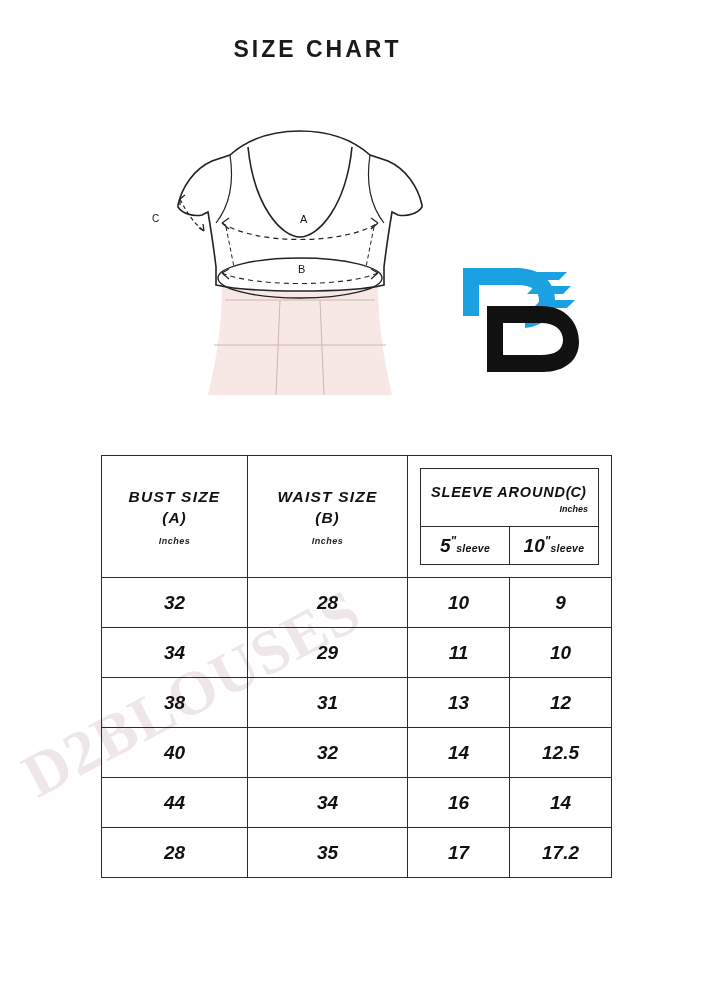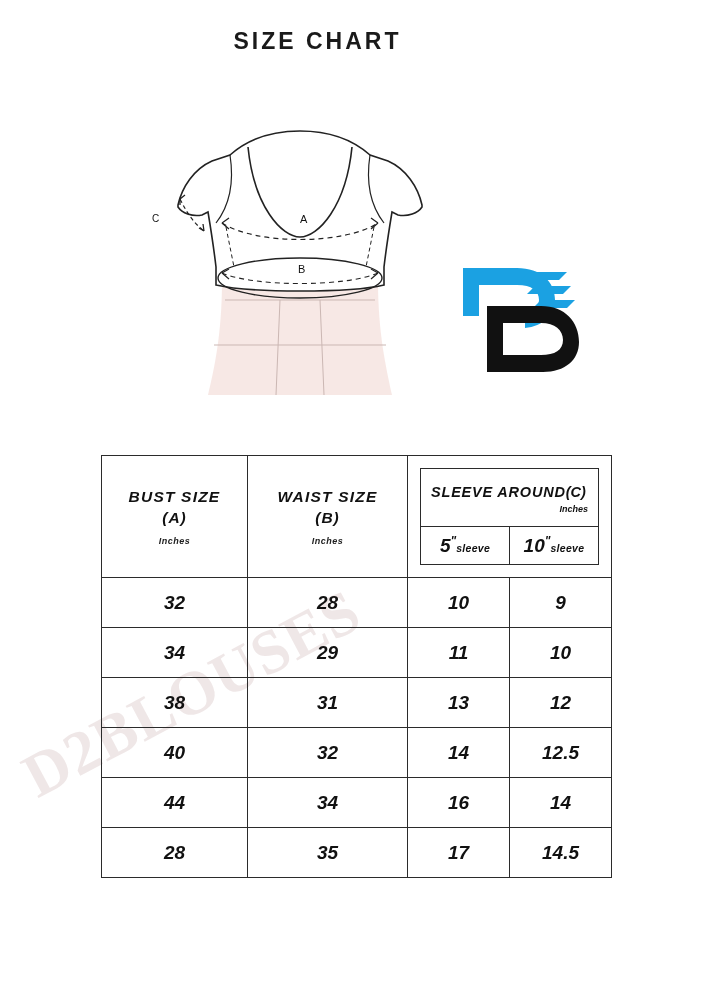--- a/index.html
+++ b/index.html
@@ -15,21 +15,21 @@
   #page {
     position: relative;
     width: 713px;
     height: 1000px;
     background: #ffffff;
   }
 
   
   #title {
     position: absolute;
-    top: 28px;
+    top: 36px;
     left: 0;
     width: 629px;
     text-align: center;
     font-size: 23px;
     font-weight: bold;
     letter-spacing: 3px;
     color: #1a1a1a;
     padding-left: 6px;
   }
 
@@ -284,18 +284,18 @@
       <tr class="data-row">
         <td>44</td>
         <td>34</td>
         <td>16</td>
         <td>14</td>
       </tr>
       <tr class="data-row">
         <td>28</td>
         <td>35</td>
         <td>17</td>
-        <td>14.5</td>
+        <td>17.2</td>
       </tr>
     </tbody>
   </table>
 
 </div>
 
 </body></html>

